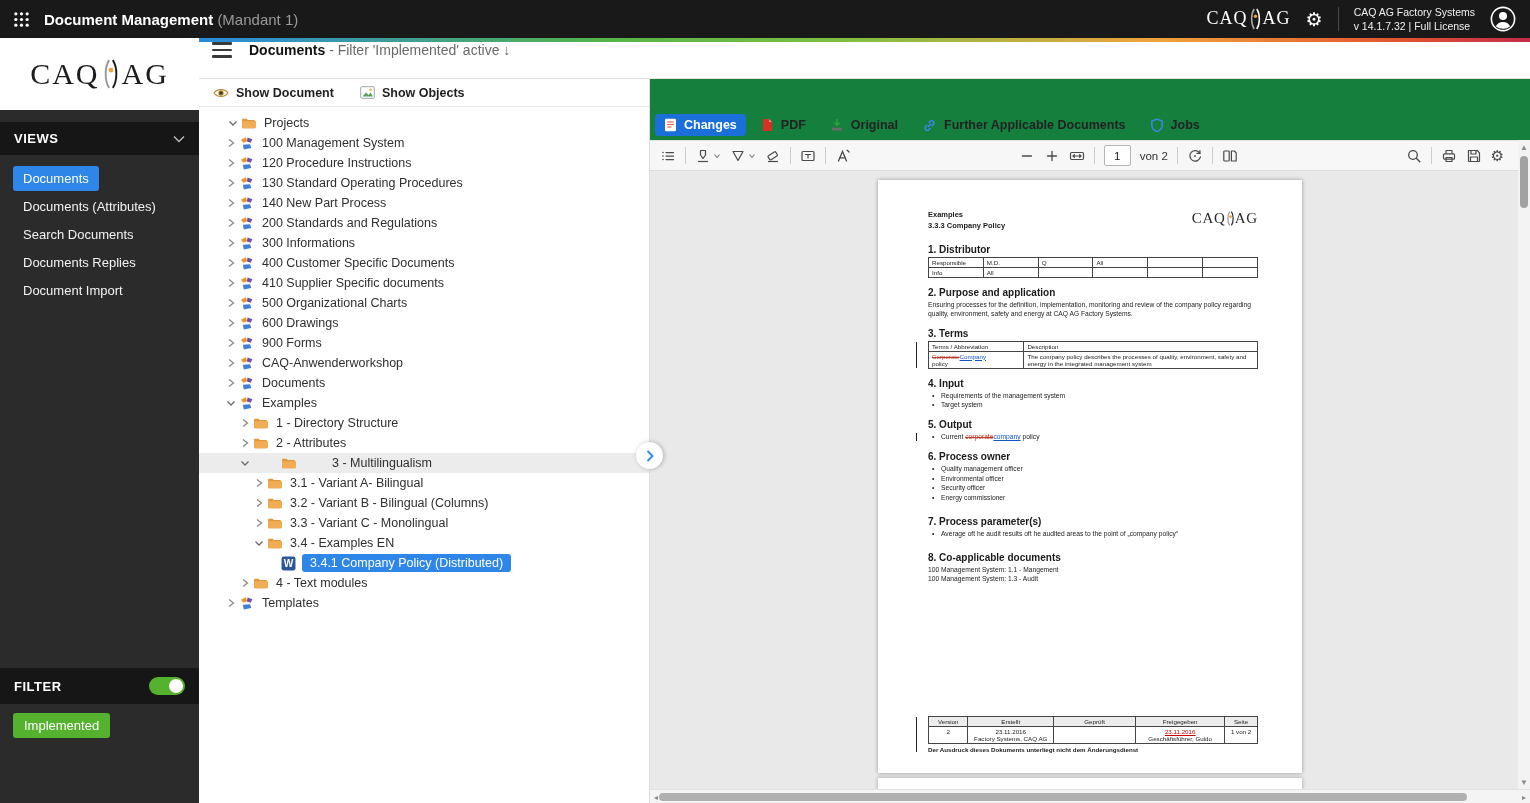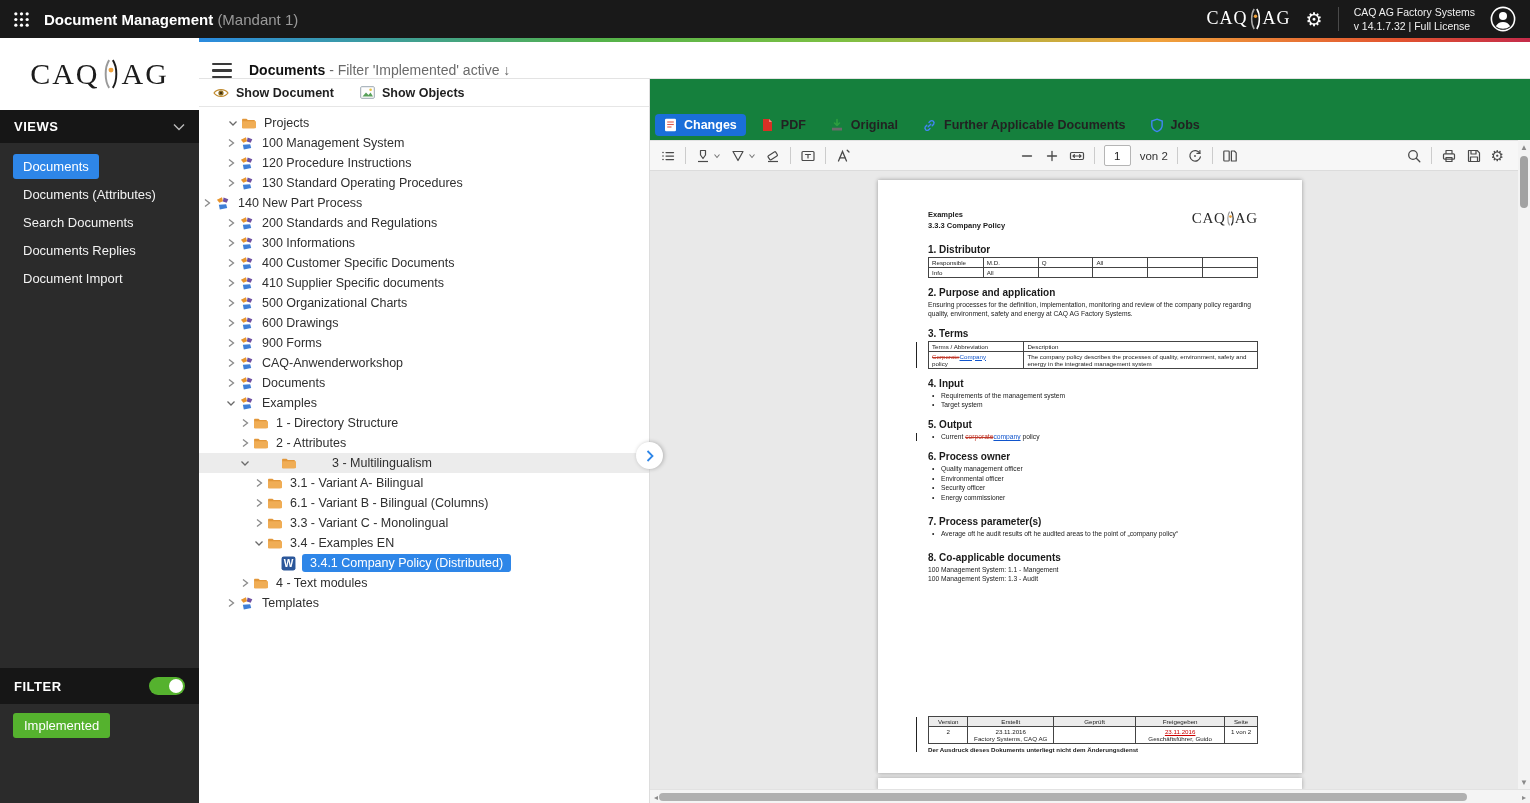--- a/index.html
+++ b/index.html
@@ -17,33 +17,33 @@
   .topbar-sep { width:1px; height:24px; background:#4a4a4a; }
   .sysinfo { color:#f0f0f0; font-size:10.5px; line-height:1.35; white-space:nowrap; }
   .gear-btn { color:#fff; font-size:19px; line-height:1; cursor:default; }
   
   .main { display:flex; height:765px; }
   
   .sidebar { width:199px; background:#2b2b2b; display:flex; flex-direction:column; flex:none; }
   .logo-box { height:72px; background:#fff; display:flex; align-items:center; justify-content:center; gap:2px;
               font-family:"Liberation Serif", serif; font-size:30px; color:#1c1c1c; letter-spacing:2px; }
   .side-header { background:#161616; color:#fff; font-size:13px; font-weight:bold; letter-spacing:.5px;
-                 padding:9px 14px; display:flex; align-items:center; justify-content:space-between; }
+                 padding:9px 14px; display:flex; align-items:center; justify-content:space-between;margin-top:12px; }
   .nav { padding:8px 0 6px; }
   .nav-item { margin:3px 13px; padding:5px 10px; font-size:13px; color:#f2f2f2; border-radius:3px; width:fit-content; cursor:default; }
   .nav-item.active { background:#2e86e8; color:#fff; }
   .filter-header { margin-top:auto; }
   .toggle { width:36px; height:18px; border-radius:9px; background:#55b22e; position:relative; }
   .toggle .knob { position:absolute; right:2px; top:2px; width:14px; height:14px; border-radius:50%; background:#fff; }
   .filter-body { padding:9px 13px 0; height:99px; }
   .badge-implemented { display:inline-block; background:#55b22e; color:#fff; font-size:13px; padding:5px 11px; border-radius:3px; }
   
   .content { flex:1; display:flex; flex-direction:column; min-width:0; }
   .grad-line { height:4px; background:linear-gradient(90deg,#2a8be0 0%,#54b24a 30%,#7cc043 48%,#f0a23c 72%,#e2542f 90%,#c42b4a 100%); }
-  .doc-header-row { height:37px; display:flex; align-items:flex-end; gap:17px; padding-left:13px; border-bottom:1px solid #e3e3e3; background:#fff; }
+  .doc-header-row { height:37px; display:flex; align-items:flex-start; gap:17px; padding-left:13px; border-bottom:1px solid #e3e3e3; background:#fff; }
   .hamburger { display:flex; flex-direction:column; gap:4px; }
   .hamburger span { width:20px; height:2.5px; background:#3a3a3a; border-radius:1px; }
   .page-title { font-size:14px; }
   .page-title b { font-weight:bold; color:#111; }
   .page-title .sub { color:#6a6a6a; }
   .content-row { flex:1; display:flex; min-height:0; }
   
   .tree-panel { width:451px; flex:none; background:#fff; border-right:1px solid #ddd; display:flex; flex-direction:column; position:relative; z-index:2; }
   .show-bar { height:28px; display:flex; align-items:center; gap:26px; padding:0 14px; border-bottom:1px solid #e6e6e6; }
   .show-btn { display:flex; align-items:center; gap:7px; font-size:12.5px; font-weight:bold; color:#1f1f1f; }
@@ -275,21 +275,21 @@
               </span>
     <span class="node-icon">
                 <svg width="15" height="15" viewBox="0 0 14 14">
                   <path d="M6.5 1.2 1.8 3.4l2.3 3 3.4-1.6z" fill="#e8952e"></path>
                   <path d="M8 1.5l4.4 1.6-1.5 3.2-3.6-1.2z" fill="#6f4fa0"></path>
                   <path d="M3.6 8.2l6.8-.4 1 3.4-6.9 1.4z" fill="#3f7fd6"></path>
                 </svg>
               </span>
     <span class="node-label">130 Standard Operating Procedures</span>
   </div>
-            <div class="tree-row" style="">
+            <div class="tree-row" style="padding-left: 24px;">
     <span class="expander">
                 <svg width="14" height="14" viewBox="0 0 14 14">
                   <polyline points="5,3.5 9.5,7 5,10.5" fill="none" stroke="#8a8a8a" stroke-width="1.3"></polyline>
                 </svg>
               </span>
     <span class="node-icon">
                 <svg width="15" height="15" viewBox="0 0 14 14">
                   <path d="M6.5 1.2 1.8 3.4l2.3 3 3.4-1.6z" fill="#e8952e"></path>
                   <path d="M8 1.5l4.4 1.6-1.5 3.2-3.6-1.2z" fill="#6f4fa0"></path>
                   <path d="M3.6 8.2l6.8-.4 1 3.4-6.9 1.4z" fill="#3f7fd6"></path>
@@ -508,21 +508,21 @@
                 <svg width="14" height="14" viewBox="0 0 14 14">
                   <polyline points="5,3.5 9.5,7 5,10.5" fill="none" stroke="#8a8a8a" stroke-width="1.3"></polyline>
                 </svg>
               </span>
     <span class="node-icon">
                 <svg width="15" height="15" viewBox="0 0 14 14">
                   <path d="M1 3.4c0-.5.4-.9.9-.9h3.2l1.3 1.3h5.7c.5 0 .9.4.9.9v5.9c0 .5-.4.9-.9.9H1.9c-.5 0-.9-.4-.9-.9z" fill="#e2973a"></path>
                   <path d="M1 5h13v5.6c0 .5-.4.9-.9.9H1.9c-.5 0-.9-.4-.9-.9z" fill="#f0ad55"></path>
                 </svg>
               </span>
-    <span class="node-label">6.1 - Variant B - Bilingual (Columns)</span>
+    <span class="node-label">3.2 - Variant B - Bilingual (Columns)</span>
   </div>
             <div class="tree-row" style="padding-left: 52px;">
     <span class="expander">
                 <svg width="14" height="14" viewBox="0 0 14 14">
                   <polyline points="5,3.5 9.5,7 5,10.5" fill="none" stroke="#8a8a8a" stroke-width="1.3"></polyline>
                 </svg>
               </span>
     <span class="node-icon">
                 <svg width="15" height="15" viewBox="0 0 14 14">
                   <path d="M1 3.4c0-.5.4-.9.9-.9h3.2l1.3 1.3h5.7c.5 0 .9.4.9.9v5.9c0 .5-.4.9-.9.9H1.9c-.5 0-.9-.4-.9-.9z" fill="#e2973a"></path>

